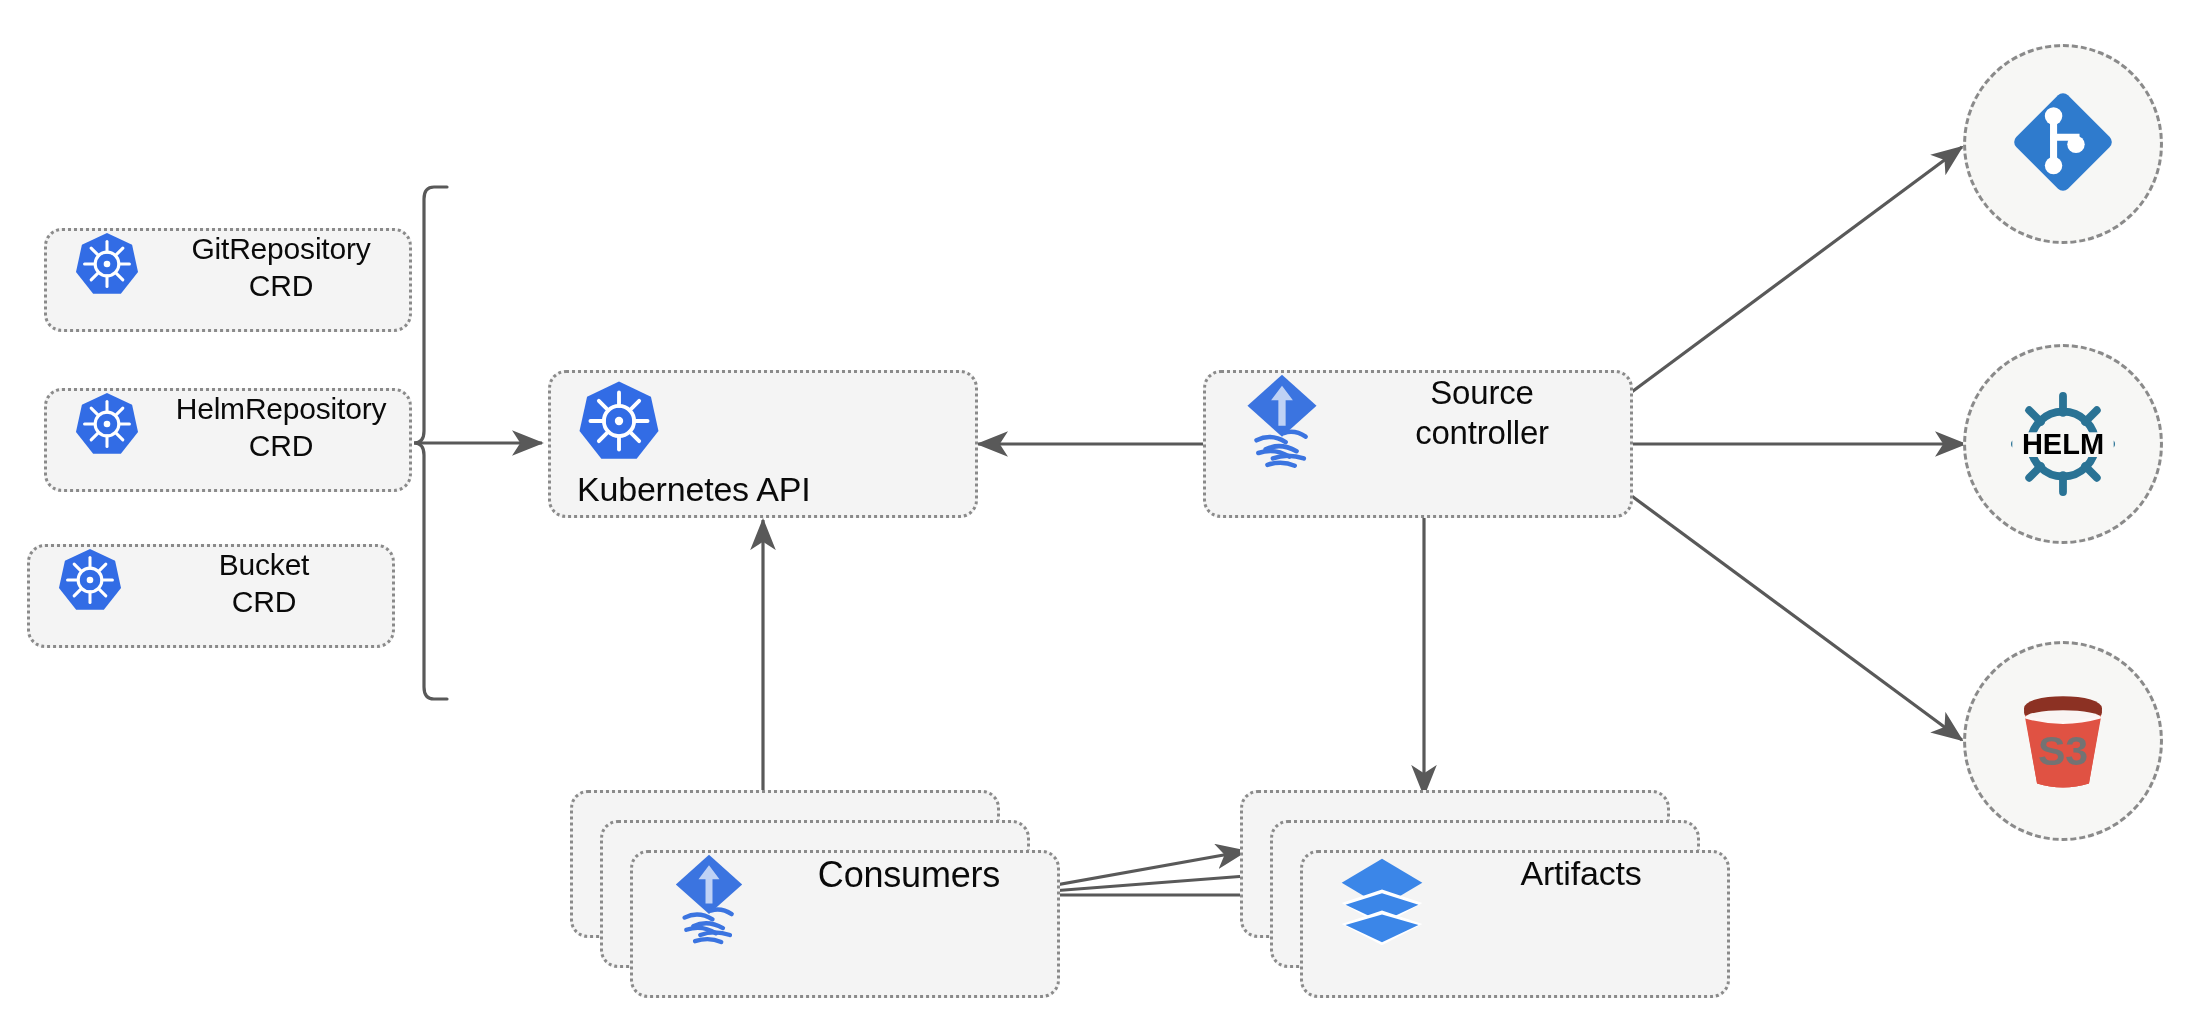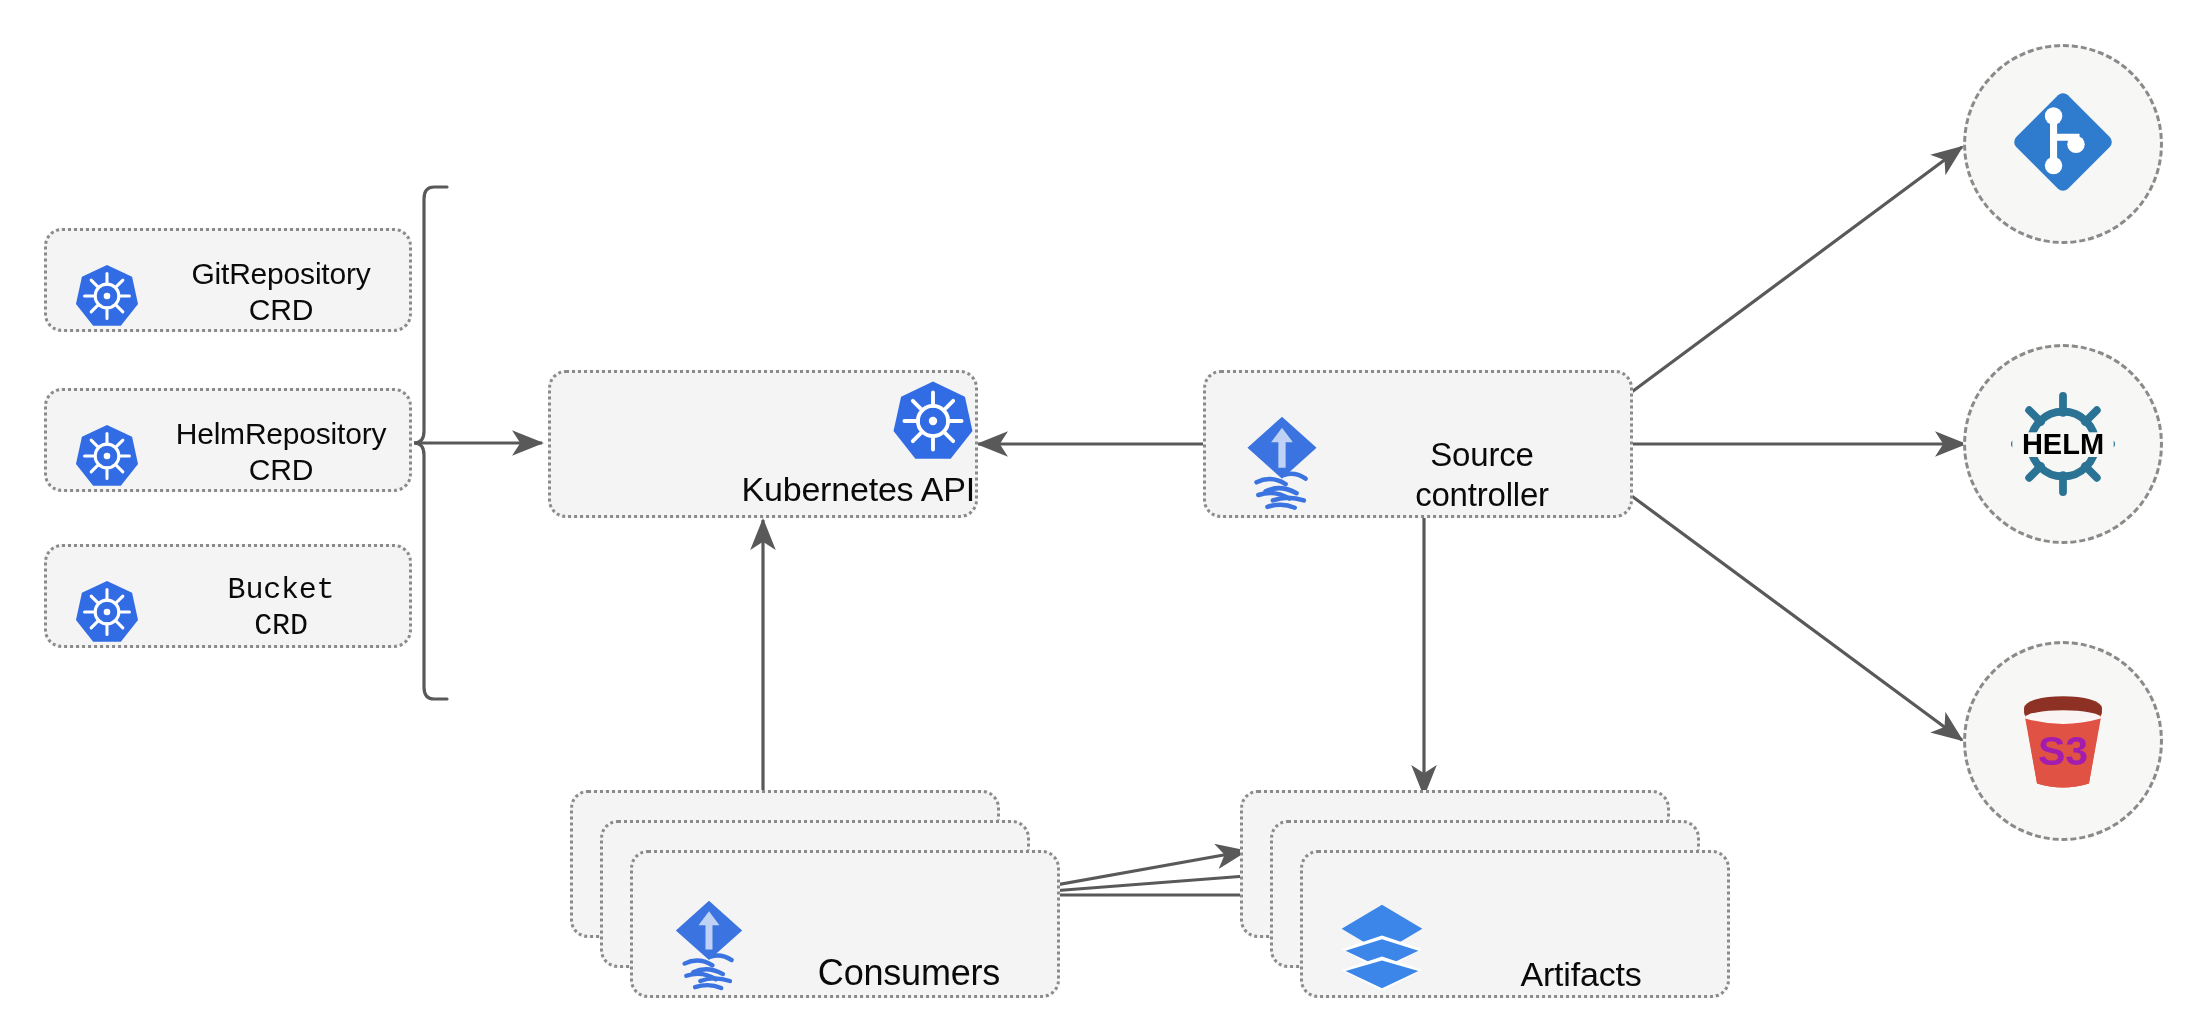--- a/index.html
+++ b/index.html
@@ -22,21 +22,21 @@
     border:3px dotted #8a8a8a;
     border-radius:18px;
     box-sizing:border-box;
     display:flex;
     align-items:center;
     justify-content:center;
   }
   .node.ghost{background:#f4f4f4;}
   .node .inner{
     display:flex;
-    align-items:flex-end;
+    align-items:flex-start;
     justify-content:flex-start;
     width:100%;
     height:100%;
     box-sizing:border-box;
   }
   .label{
     font-size:30px;
     line-height:1.22;
     color:#0a0a0a;
     text-align:center;
@@ -138,21 +138,21 @@
               <line x1="37" y1="63" x2="26" y2="74"></line>
           </g>
           <circle cx="50" cy="50" r="5" fill="#ffffff"></circle>
         </svg>
       </span>
       <span class="label">HelmRepository
 CRD</span>
     </div>
   </div>
 
-  <div class="node crd-box" style="left:44px; top:544px;font-family:Liberation Mono, monospace;">
+  <div class="node crd-box" style="left:27px; top:544px;">
     <div class="inner">
       <span class="icon-slot">
         <svg width="66" height="66" viewBox="0 0 100 100" aria-hidden="true">
           <polygon points="50,3 88,21 97,62 71,95 29,95 3,62 12,21" fill="#326ce5"></polygon>
           <g fill="none" stroke="#ffffff" stroke-width="4.6" stroke-linecap="round">
             <circle cx="50" cy="50" r="18"></circle>
             <line x1="50" y1="16" x2="50" y2="32"></line>
               <line x1="50" y1="68" x2="50" y2="84"></line>
             <line x1="16" y1="50" x2="32" y2="50"></line>
               <line x1="68" y1="50" x2="84" y2="50"></line>
@@ -296,17 +296,17 @@
     <span style="position:relative;width:118px;height:118px;display:block;">
       <svg width="118" height="118" viewBox="0 0 100 100" aria-hidden="true" style="position:absolute;left:0;top:0;">
         <ellipse cx="50" cy="22" rx="33" ry="10" fill="#8c3123"></ellipse>
         <path d="M17,22 L17,26 Q17,34 50,34 Q83,34 83,26 L83,22 Z" fill="#8c3123"></path>
         <path d="M18,28 Q50,38 82,28 L72,86 Q50,93 28,86 Z" fill="#e05243"></path>
         <ellipse cx="50" cy="30" rx="32" ry="6" fill="#ffffff" opacity="0.95"></ellipse>
         <path d="M18,31 Q50,40 82,31 L72,86 Q50,93 28,86 Z" fill="#e05243"></path>
       </svg>
       <span style="position:absolute;left:0;top:0;width:118px;height:118px;display:flex;align-items:center;justify-content:center;
                    padding-top:20px;box-sizing:border-box;
-                   font-size:41px;font-weight:bold;color:#a21caf;font-family:'Liberation Sans',sans-serif;">S3</span>
+                   font-size:41px;font-weight:bold;color:#737373;font-family:'Liberation Sans',sans-serif;">S3</span>
     </span>
   </div>
 
 </div>
 
 </body></html>

